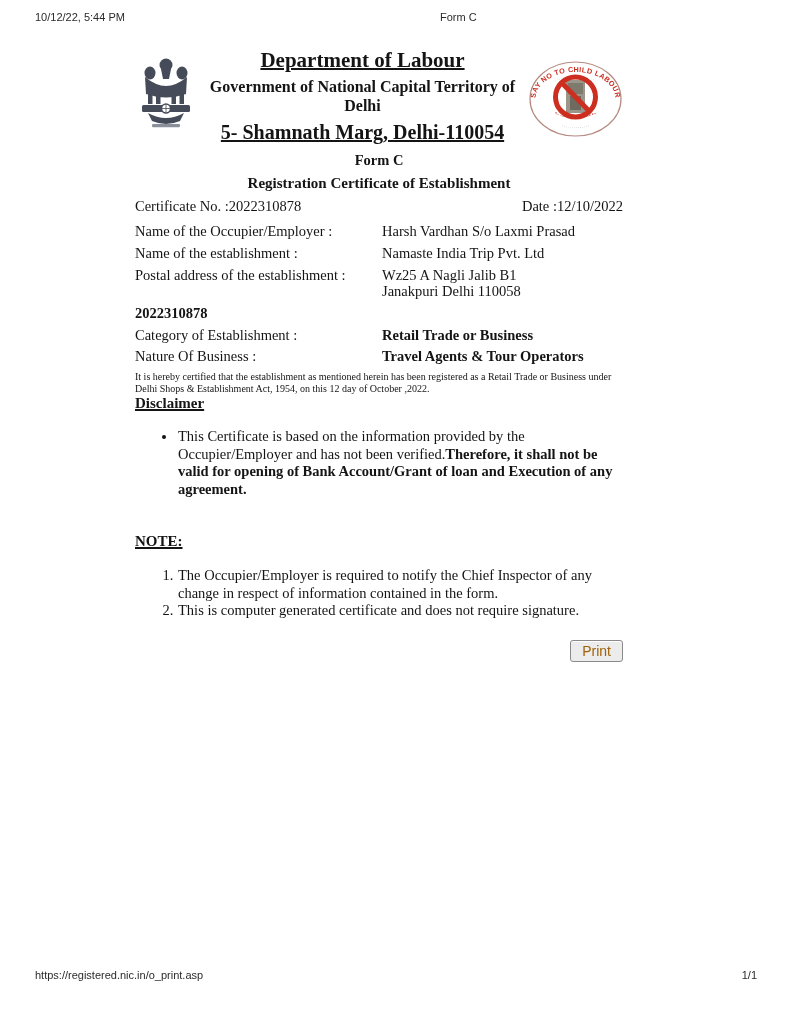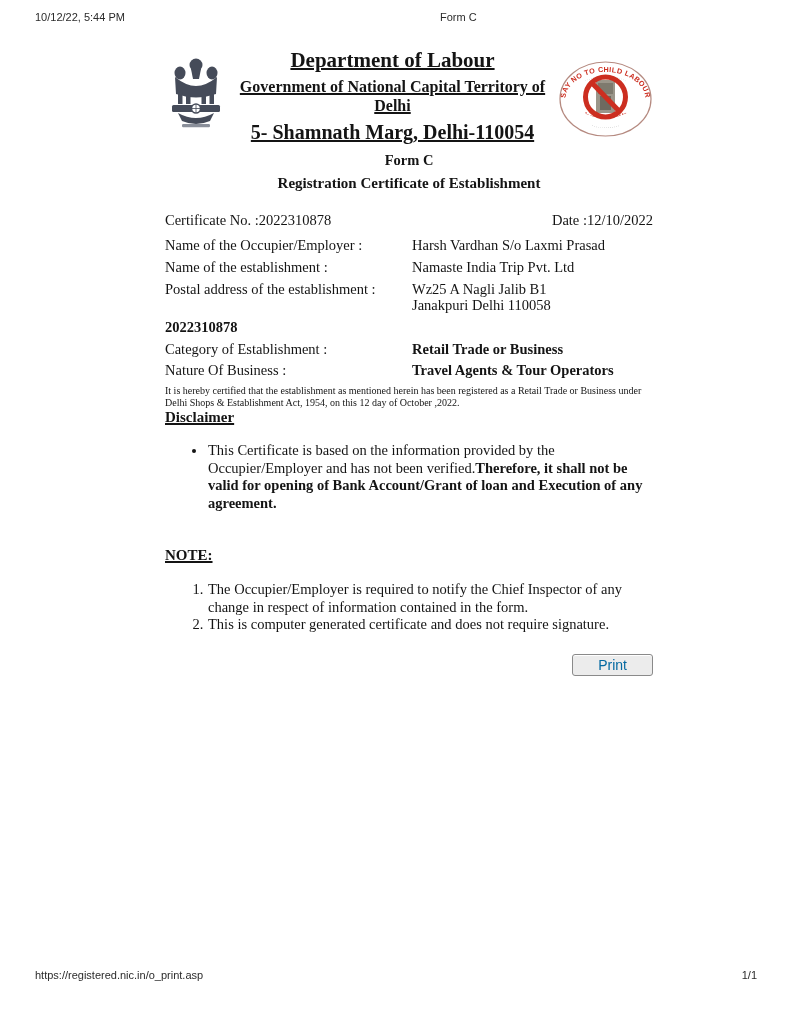--- a/index.html
+++ b/index.html
@@ -19,43 +19,43 @@
     font-size: 11px;
     color: #2b2b2b;
   }
   .print-header { position: absolute; top: 11px; left: 35px; right: 34px; height: 14px; }
   .ph-title { position: absolute; left: 405px; top: 0; }
   .print-footer {
     position: absolute; bottom: 19px; left: 35px; right: 34px;
     display: flex; justify-content: space-between;
   }
   
-  .content { position: absolute; left: 165px; top: 46px; width: 488px; }
+  .content { position: absolute; left: 135px; top: 46px; width: 488px; }
 
   .masthead { display: flex; align-items: flex-start; }
   .emblem-wrap { width: 62px; flex: none; padding-top: 10px; }
   .head-center { flex: 1; text-align: center; padding: 0 4px; }
   .dept-title {
     font-size: 21px; font-weight: bold; margin: 2px 0 4px;
     text-decoration: underline; text-decoration-thickness: 2px;
   }
   .gov-line {
     font-size: 16px; font-weight: bold; line-height: 1.2;
-    text-decoration: underline; text-decoration-thickness: 1.5px;
+    text-decoration-thickness: 1.5px;
   }
   .addr-line {
     font-size: 20px; font-weight: bold; margin-top: 6px;
     text-decoration: underline; text-decoration-thickness: 1.5px;
   }
   .logo-wrap { width: 95px; flex: none; padding-top: 14px; }
 
   .form-title   { text-align: center; font-weight: bold; font-size: 14.5px; margin-top: 8px; }
   .form-subtitle{ text-align: center; font-weight: bold; font-size: 15px;   margin-top: 6px; }
 
-  .cert-row { display: flex; justify-content: space-between; font-size: 14.5px; margin-top: 20px; }
+  .cert-row { display: flex; justify-content: space-between; font-size: 14.5px; margin-top: 6px; }
 
   .info-rows { margin-top: 8px; }
   .info-row { display: flex; font-size: 14.5px; line-height: 1.15; margin-bottom: 5px; }
   .info-label { width: 247px; flex: none; }
   .info-value { flex: 1; }
   .bold { font-weight: bold; }
 
   .cert-par { font-size: 10px; line-height: 1.21; margin-top: 6px; }
 
   .section-heading {
@@ -65,25 +65,25 @@
   .disclaimer-heading { }
   .note-heading { margin-top: 35px; }
 
   ul.disclaimer-list { margin: 16px 0 0 0; padding-left: 42px; font-size: 14.5px; line-height: 1.21; }
   ol.note-list       { margin: 17px 0 0 0; padding-left: 42px; font-size: 14.5px; line-height: 1.21; }
   li { padding-left: 1px; }
 
   .print-row { text-align: right; margin-top: 20px; }
   .print-btn {
     font-family: "Liberation Sans", sans-serif;
-    font-size: 14px; color: #0369a1;
+    font-size: 14px; color: #a16207;
     background: #ececec;
     border: 1px solid #8a8a8a;
     border-radius: 3px;
-    padding: 2px 25px;
+    padding: 2px 11px;
     box-shadow: inset 0 1px 0 #ffffff;
     cursor: pointer;
   }
 </style>
 </head>
 <body>
 
 <div class="page">
 
   <div class="print-header print-hf">

